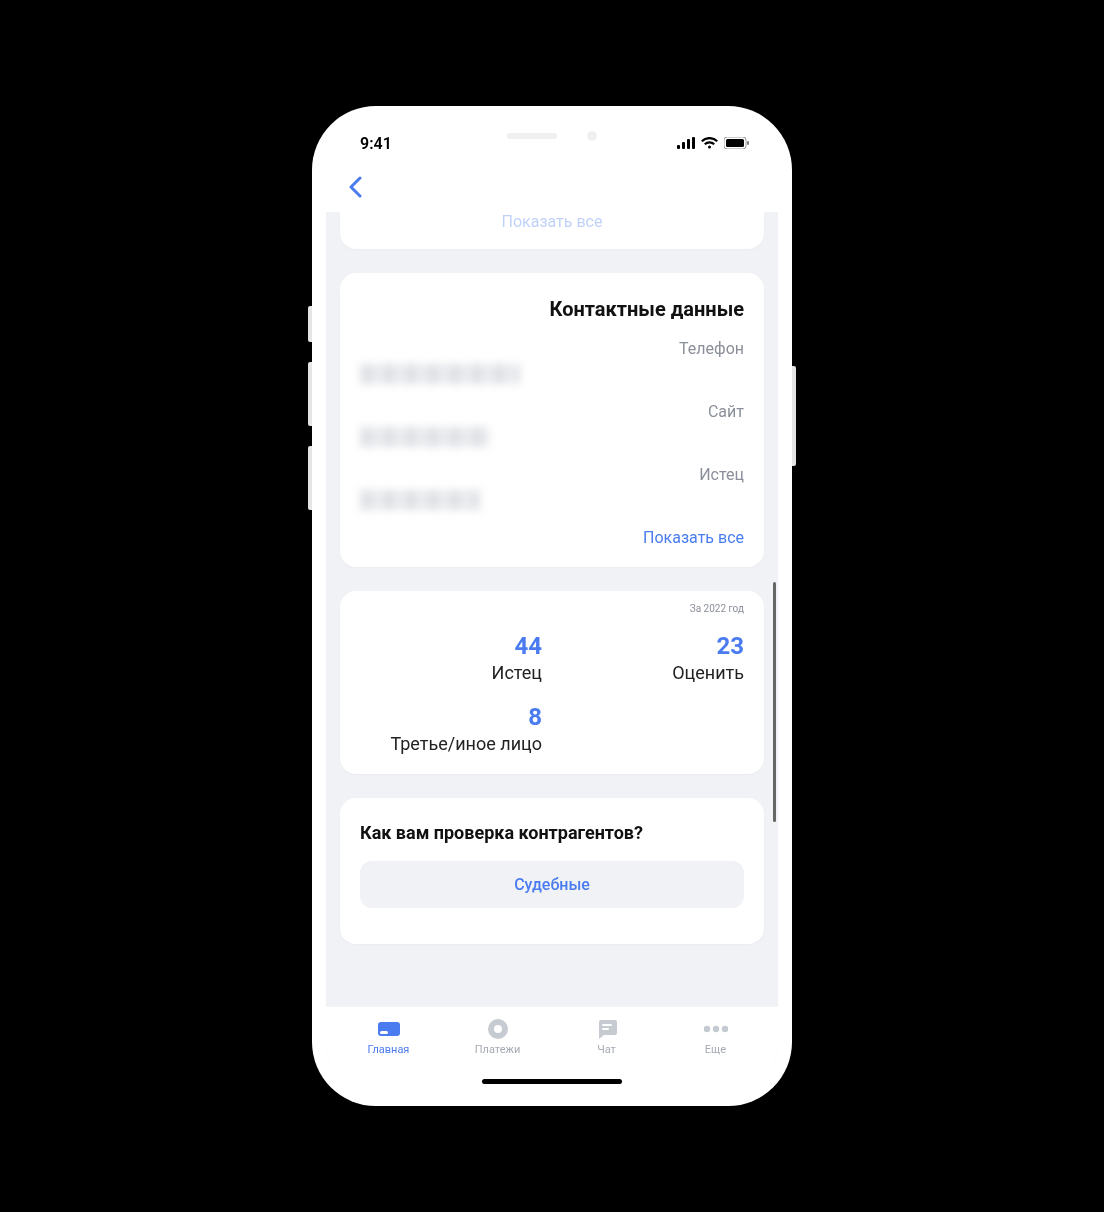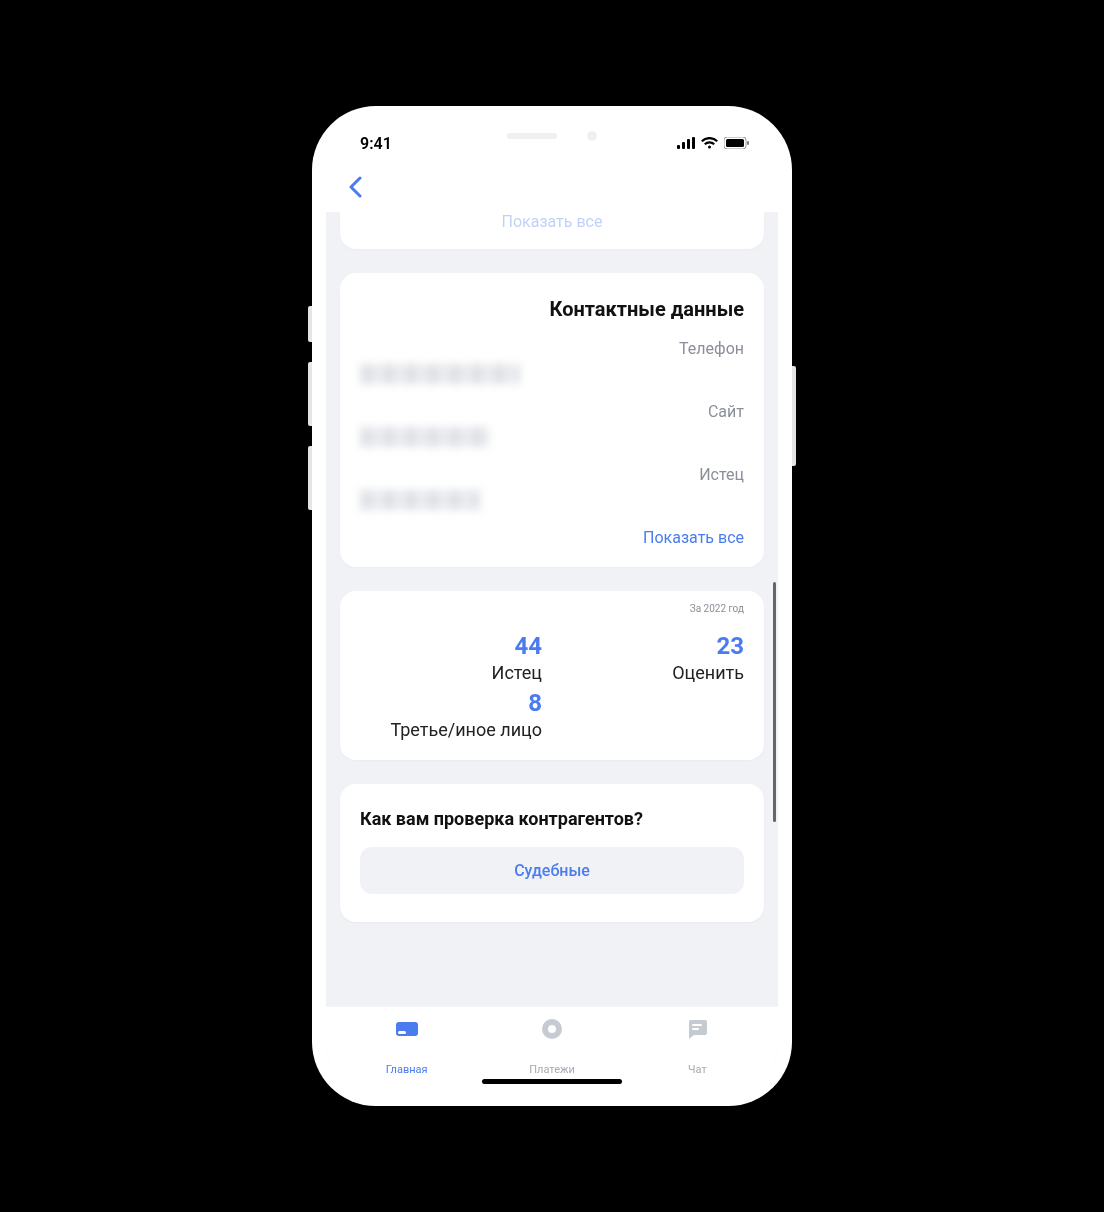--- a/index.html
+++ b/index.html
@@ -154,37 +154,37 @@
   }
   .card-subtitle {
     font-size: 10px;
     color: #8a8f99;
     margin-top: -12px;
     margin-bottom: 18px;
   }
   .stats-row {
     display: flex;
     gap: 20px;
-    margin-bottom: 6px;
+    margin-bottom: 20px;
   }
   .stat { flex: 1; }
   .stat-num {
     font-size: 24px;
     font-weight: 700;
     color: #4a7cf0;
     margin-bottom: 2px;
   }
   .stat-label {
     font-size: 18px;
     color: #222;
   }
   .feedback-card {
     background: #fff;
     border-radius: 16px;
-    padding: 24px 20px 28px;
+    padding: 24px 20px 36px;
     margin-top: 24px;
     box-shadow: 0 1px 2px rgba(0,0,0,0.03);
   }
   .feedback-title {
     font-size: 18px;
     font-weight: 700;
     color: #111;
     margin-bottom: 18px;
   }
   .rate-btn {
@@ -210,21 +210,21 @@
     background: #fff;
     display: flex;
     padding: 8px 8px 0;
     border-top: 1px solid rgba(0,0,0,0.04);
   }
   .tab {
     flex: 1;
     display: flex;
     flex-direction: column;
     align-items: center;
-    gap: 20px;
+    gap: 0;
     font-size: 11px;
     color: #a6aab3;
   }
   .tab.active { color: #4a7cf0; }
   .tab-icon { width: 28px; height: 28px; display:flex; align-items:center; justify-content:center; }
   .home-indicator {
     position: absolute;
     bottom: 8px;
     left: 50%;
     transform: translateX(-50%);
@@ -355,17 +355,27 @@
       <div class="tab">
         <div class="tab-icon">
           <svg width="24" height="24" viewBox="0 0 24 24">
               <path d="M4 3h16a2 2 0 012 2v11a2 2 0 01-2 2H9l-5 4V5a2 2 0 012-2z" fill="#c6cad1"></path>
               <rect x="7" y="7" width="10" height="2" rx="1" fill="#fff"></rect>
               <rect x="7" y="11" width="7" height="2" rx="1" fill="#fff"></rect>
             </svg>
         </div>
         <span>Чат</span>
       </div>
+      <div class="tab">
+        <div class="tab-icon">
+          <svg width="26" height="8" viewBox="0 0 26 8">
+              <circle cx="4" cy="4" r="3.2" fill="#c6cad1"></circle>
+              <circle cx="13" cy="4" r="3.2" fill="#c6cad1"></circle>
+              <circle cx="22" cy="4" r="3.2" fill="#c6cad1"></circle>
+            </svg>
+        </div>
+        <span>Еще</span>
+      </div>
     </div>
 
     <div class="home-indicator"></div>
   </div>
 </div>
 
 </body></html>

